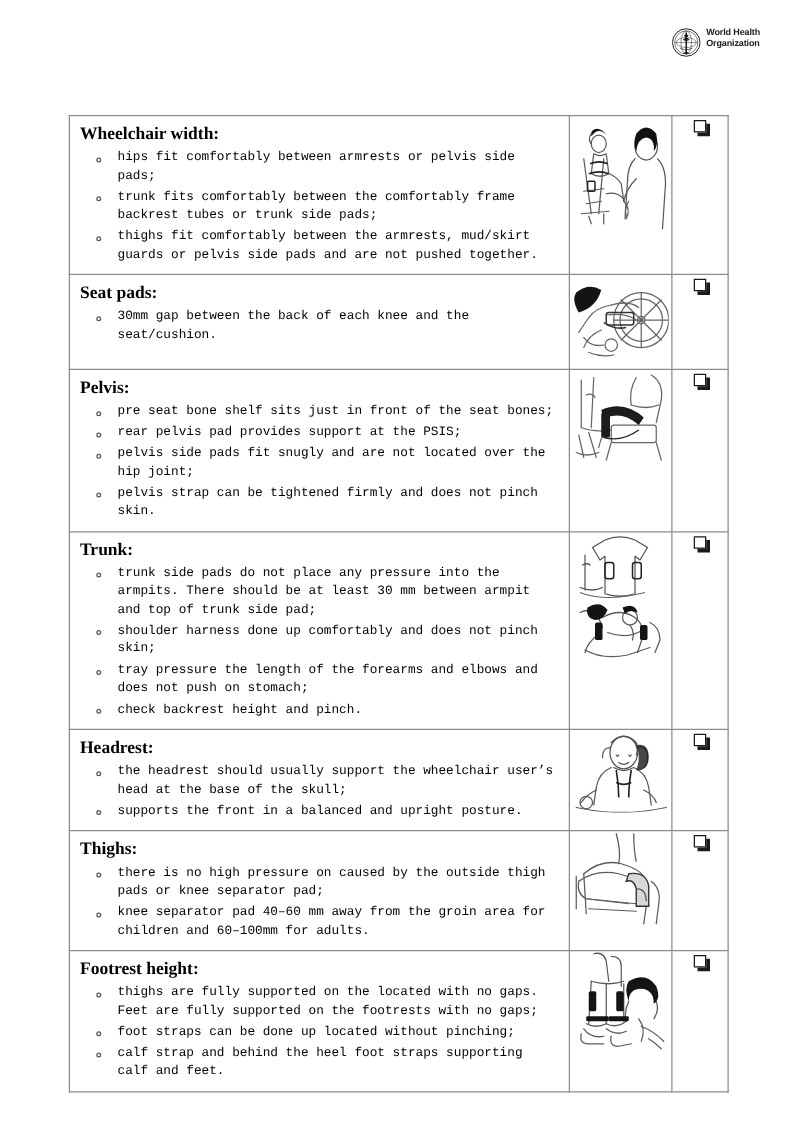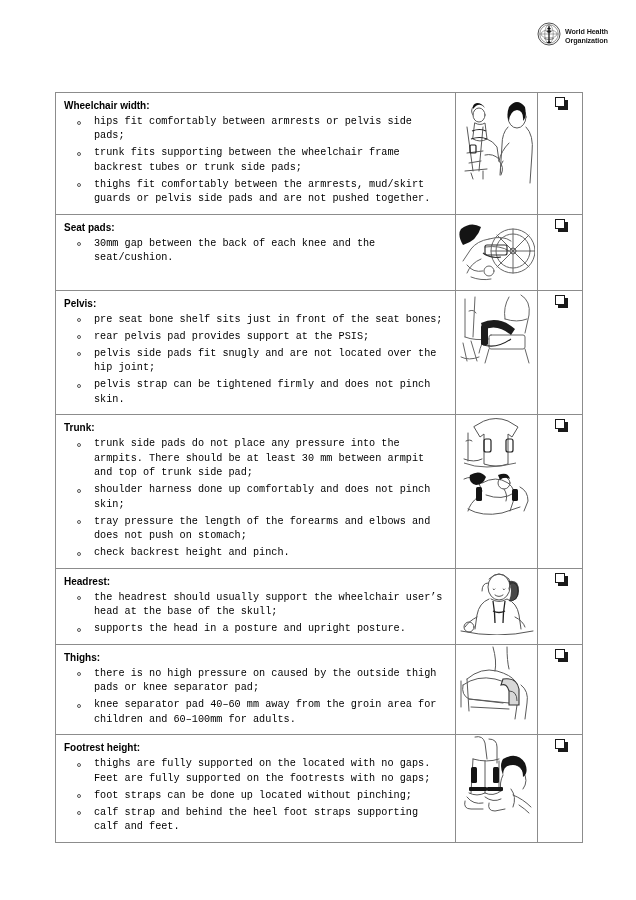--- a/index.html
+++ b/index.html
@@ -22,21 +22,21 @@
     height: 900px;
     box-sizing: border-box;
   }
 
   
   .who-logo {
     position: absolute;
     right: 28px;
     top: 22px;
     display: flex;
-    align-items: flex-end;
+    align-items: flex-start;
     gap: 4px;
   }
   .who-emblem {
     width: 24px;
     height: 24px;
     flex: 0 0 auto;
   }
   .who-text {
     font-family: "Liberation Sans", sans-serif;
     font-size: 7.2px;
@@ -73,24 +73,25 @@
     padding: 0;
   }
   .col-text   { width: 400px; }
   .col-image  { width: 82px;  }
   .col-check  { width: 45px;  }
 
   .cell-text {
     padding: 6px 8px 7px 8px;
   }
   .row-title {
-    font-size: 10px;
+    font-size: 14px;
     font-weight: bold;
     margin: 0 0 3px 0;
     line-height: 1.3;
+    font-family: Liberation Serif, serif;
   }
   ul.items {
     list-style: none;
     margin: 0;
     padding: 0;
   }
   ul.items li {
     position: relative;
     padding-left: 30px;
     font-size: 10.2px;
@@ -197,21 +198,21 @@
         <col class="col-check">
     </colgroup>
     <tbody>
 
       <tr>
         <td>
           <div class="cell-text">
             <p class="row-title">Wheelchair width:</p>
             <ul class="items">
               <li>hips fit comfortably between armrests or pelvis side pads;</li>
-              <li>trunk fits supporting between the wheelchair frame backrest tubes or trunk side pads;</li>
+              <li>trunk fits comfortably between the comfortably frame backrest tubes or trunk side pads;</li>
               <li>thighs fit comfortably between the armrests, mud/skirt guards or pelvis side pads and are not pushed together.</li>
             </ul>
           </div>
         </td>
         <td class="cell-image">
           <svg class="illus" width="76" height="92" viewBox="0 0 76 92">
             <g fill="none" stroke="#5a5a5a" stroke-width="1" stroke-linejoin="round" stroke-linecap="round">
               <path d="M8 34 L14 78 M24 34 L20 78 M8 60 L24 58 M6 78 L28 76"></path>
               <path d="M10 70 L22 68 M12 80 L14 86 M24 78 L24 86"></path>
               <ellipse cx="20" cy="22" rx="6" ry="7"></ellipse>
@@ -367,21 +368,21 @@
           <span class="cbwrap"><span class="checkbox"></span></span>
         </td>
       </tr>
 
       <tr>
         <td>
           <div class="cell-text">
             <p class="row-title">Headrest:</p>
             <ul class="items">
               <li>the headrest should usually support the wheelchair user’s head at the base of the skull;</li>
-              <li>supports the head in a posture and upright posture.</li>
+              <li>supports the front in a balanced and upright posture.</li>
             </ul>
           </div>
         </td>
         <td class="cell-image">
           <svg class="illus" width="76" height="66" viewBox="0 0 76 66">
             <g fill="none" stroke="#555" stroke-width="1" stroke-linecap="round" stroke-linejoin="round">
               <ellipse cx="40" cy="18" rx="11" ry="13"></ellipse>
               <path d="M30 10 q10 -10 20 0 q2 6 0 10"></path>
               <path d="M34 20 q1 2 2 0 M44 20 q1 2 2 0"></path>
               <path d="M36 26 q4 3 8 0"></path>

